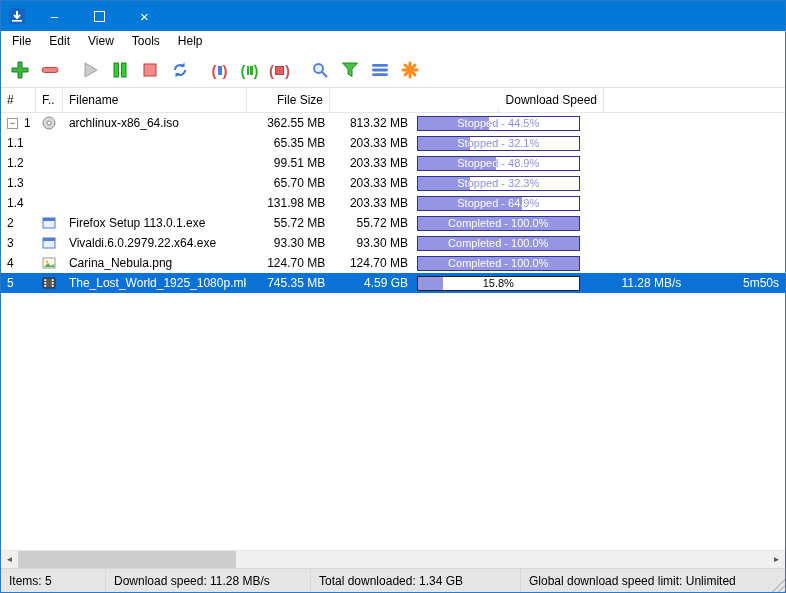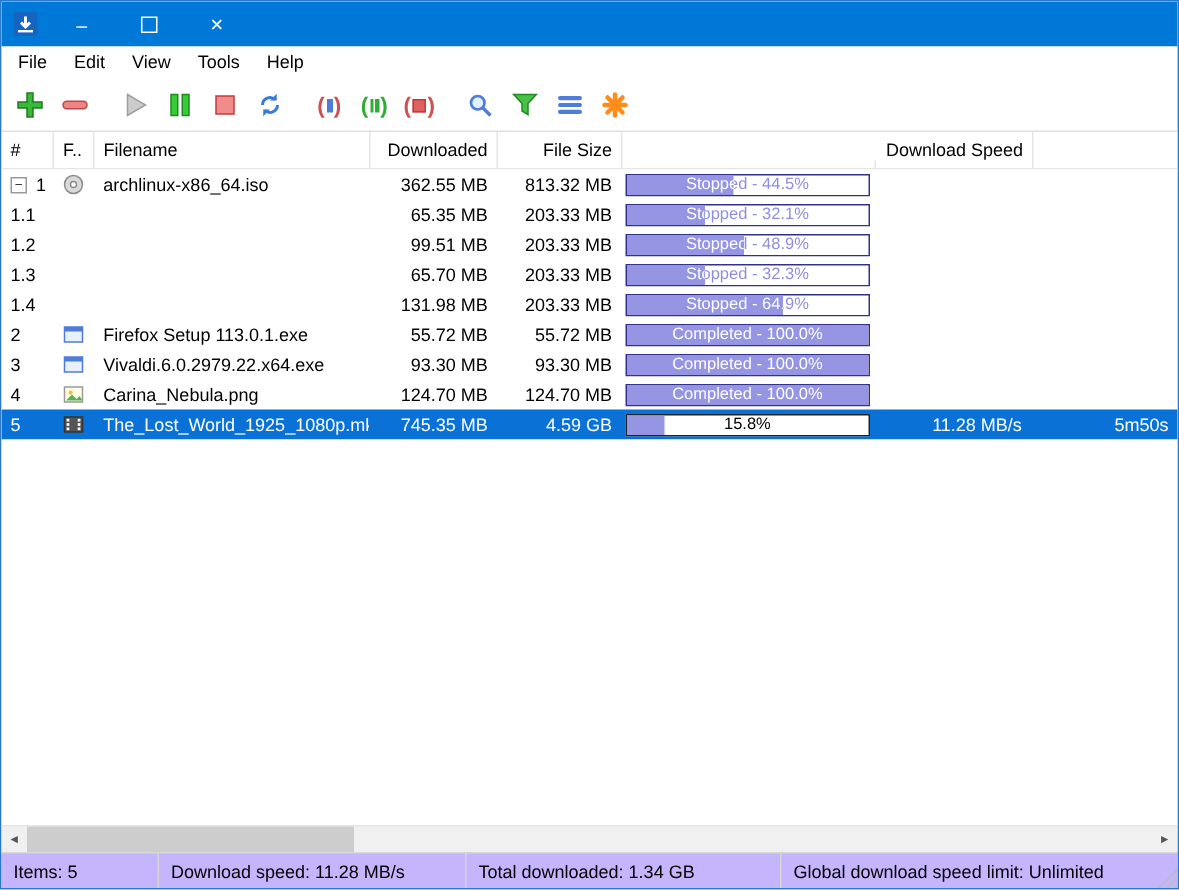--- a/index.html
+++ b/index.html
@@ -61,21 +61,21 @@
   .pbar.running { border-color:#222; }
   .pbar.running .ptext.base { color:#000; }
   .lfill { flex:1; background:#fff; }
   
   .hscroll { height:17px; flex:0 0 17px; background:#f0f0f0; border-top:1px solid #e6e6e6; display:flex; }
   .sbtn { width:17px; display:flex; align-items:center; justify-content:center;
     color:#555; font-size:8px; }
   .strack { flex:1; position:relative; }
   .sthumb { position:absolute; left:0; top:0; bottom:0; width:218px; background:#cdcdcd; }
   
-  .statusbar { height:23px; flex:0 0 23px; background:#c4b5fd; border-top:1px solid #d7d7d7;
+  .statusbar { height:23px; flex:0 0 23px; background:#e5e5e5; border-top:1px solid #d7d7d7;
     display:flex; align-items:stretch; }
   .sseg { box-sizing:border-box; padding:0 8px; border-right:1px solid #d7d7d7;
     display:flex; align-items:center; white-space:nowrap; overflow:hidden; }
   .sseg:nth-child(1){ width:105px; }
   .sseg:nth-child(2){ width:205px; }
   .sseg:nth-child(3){ width:210px; }
   .sseg:nth-child(4){ flex:1; border-right:none; padding-right:0; }
   .grip { margin-left:auto; align-self:flex-end; width:15px; height:15px;
     background:repeating-linear-gradient(135deg,#bdbdbd 0 1px,transparent 1px 4px);
     clip-path:polygon(100% 0,100% 100%,0 100%); }
@@ -228,21 +228,20 @@
           </svg>
         </span>
       </div>
     </div>
 
   <div class="listview">
     <div class="lheader">
         <div class="hcell" style="width: 35px; text-align: left;">#</div>
         <div class="hcell" style="width: 27px; text-align: left;">F..</div>
         <div class="hcell" style="width: 184px; text-align: left;">Filename</div>
-        <div class="hcell" style="width: 85px; text-align: right;">Downloaded</div>
         <div class="hcell" style="width: 83px; text-align: right;">File Size</div>
         <div class="hcell" style="width: 169px; text-align: center; margin-top: 19px;">Progress</div>
         <div class="hcell" style="width: 105px; text-align: right;">Download Speed</div>
       </div>
     <div class="lbody">
         <div class="trow">
           <div class="tcell" style="width: 35px;">
             <span class="treebox">−</span>
             <span>1</span>
           </div>

